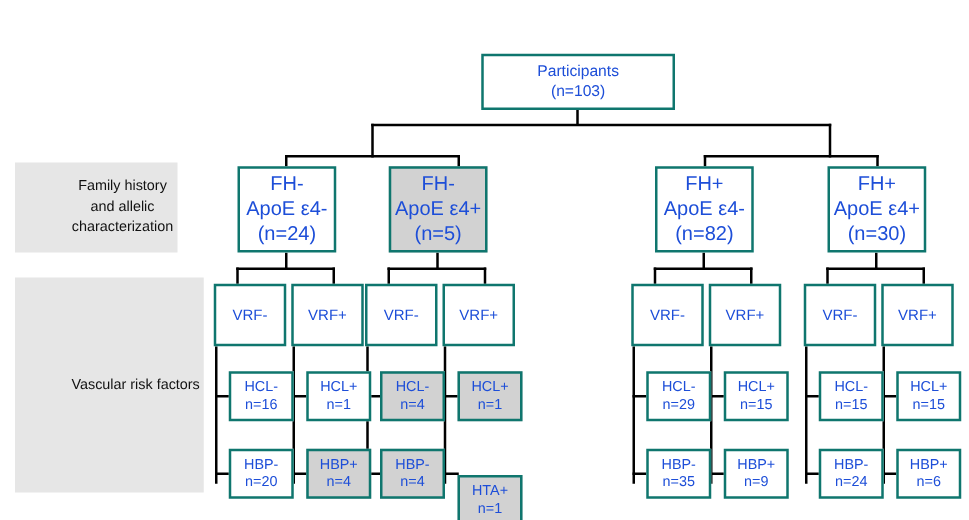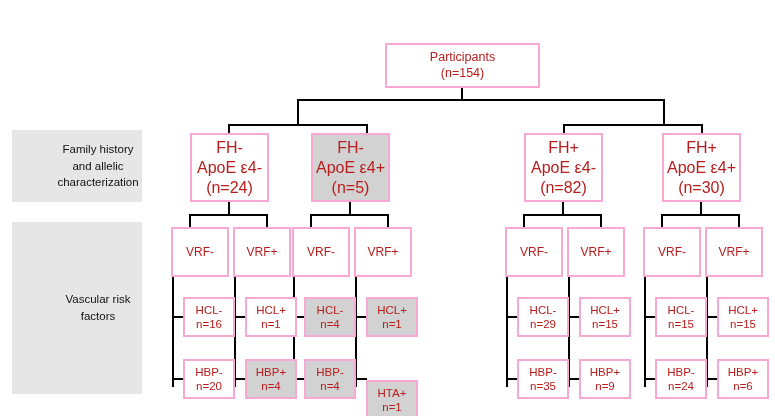--- a/index.html
+++ b/index.html
@@ -41,29 +41,29 @@
     justify-content: center;
     text-align: center;
     font-size: 11.5px;
     line-height: 1.45;
     color: #111;
     padding-left: 42px;
   }
 
   
   .node {
-    border: 2px solid #f9a8d4;
+    border: 2px solid #0f766e;
     background: #ffffff;
     display: flex;
     flex-direction: column;
     align-items: center;
     justify-content: center;
     text-align: center;
     line-height: 1.25;
-    color: #b91c1c;
+    color: #1d4ed8;
     z-index: 3;
   }
   .node.shaded { background: #d2d2d2; }
   .node .ln { display: block; white-space: nowrap; }
 
   .node.root   { font-size: 12.5px; }
   .node.group  { font-size: 16px; }
   .node.vrf    { font-size: 12px; }
   .node.leaf   { font-size: 11.5px; }
 
@@ -72,25 +72,25 @@
   .lv { background: #000; width: 2px;  z-index: 1; }
 </style>
 </head>
 <body>
 
 <div id="stage">
 
 
   <div class="abs side-label" style="left:12px; top:130px; width:130px; height:72px;">Family history and allelic characterization</div>
 
-  <div class="abs side-label" style="left:12px; top:222px; width:130px; height:172px;">Vascular risk factors</div>
+  <div class="abs side-label" style="left:12px; top:222px; width:151px; height:172px;">Vascular risk factors</div>
 
   <div class="abs node root" style="left:385px; top:43px; width:155px; height:45px;">
     <span class="ln">Participants</span>
-    <span class="ln">(n=154)</span>
+    <span class="ln">(n=103)</span>
   </div>
 
   <div class="abs lv" style="left:461px; top:88px; height:12px;"></div>
 
   <div class="abs lh" style="left:297px; top:99px; width:368px;"></div>
 
   <div class="abs lv" style="left:297px; top:99px; height:27px;"></div>
 
   <div class="abs lv" style="left:663px; top:99px; height:27px;"></div>
 

